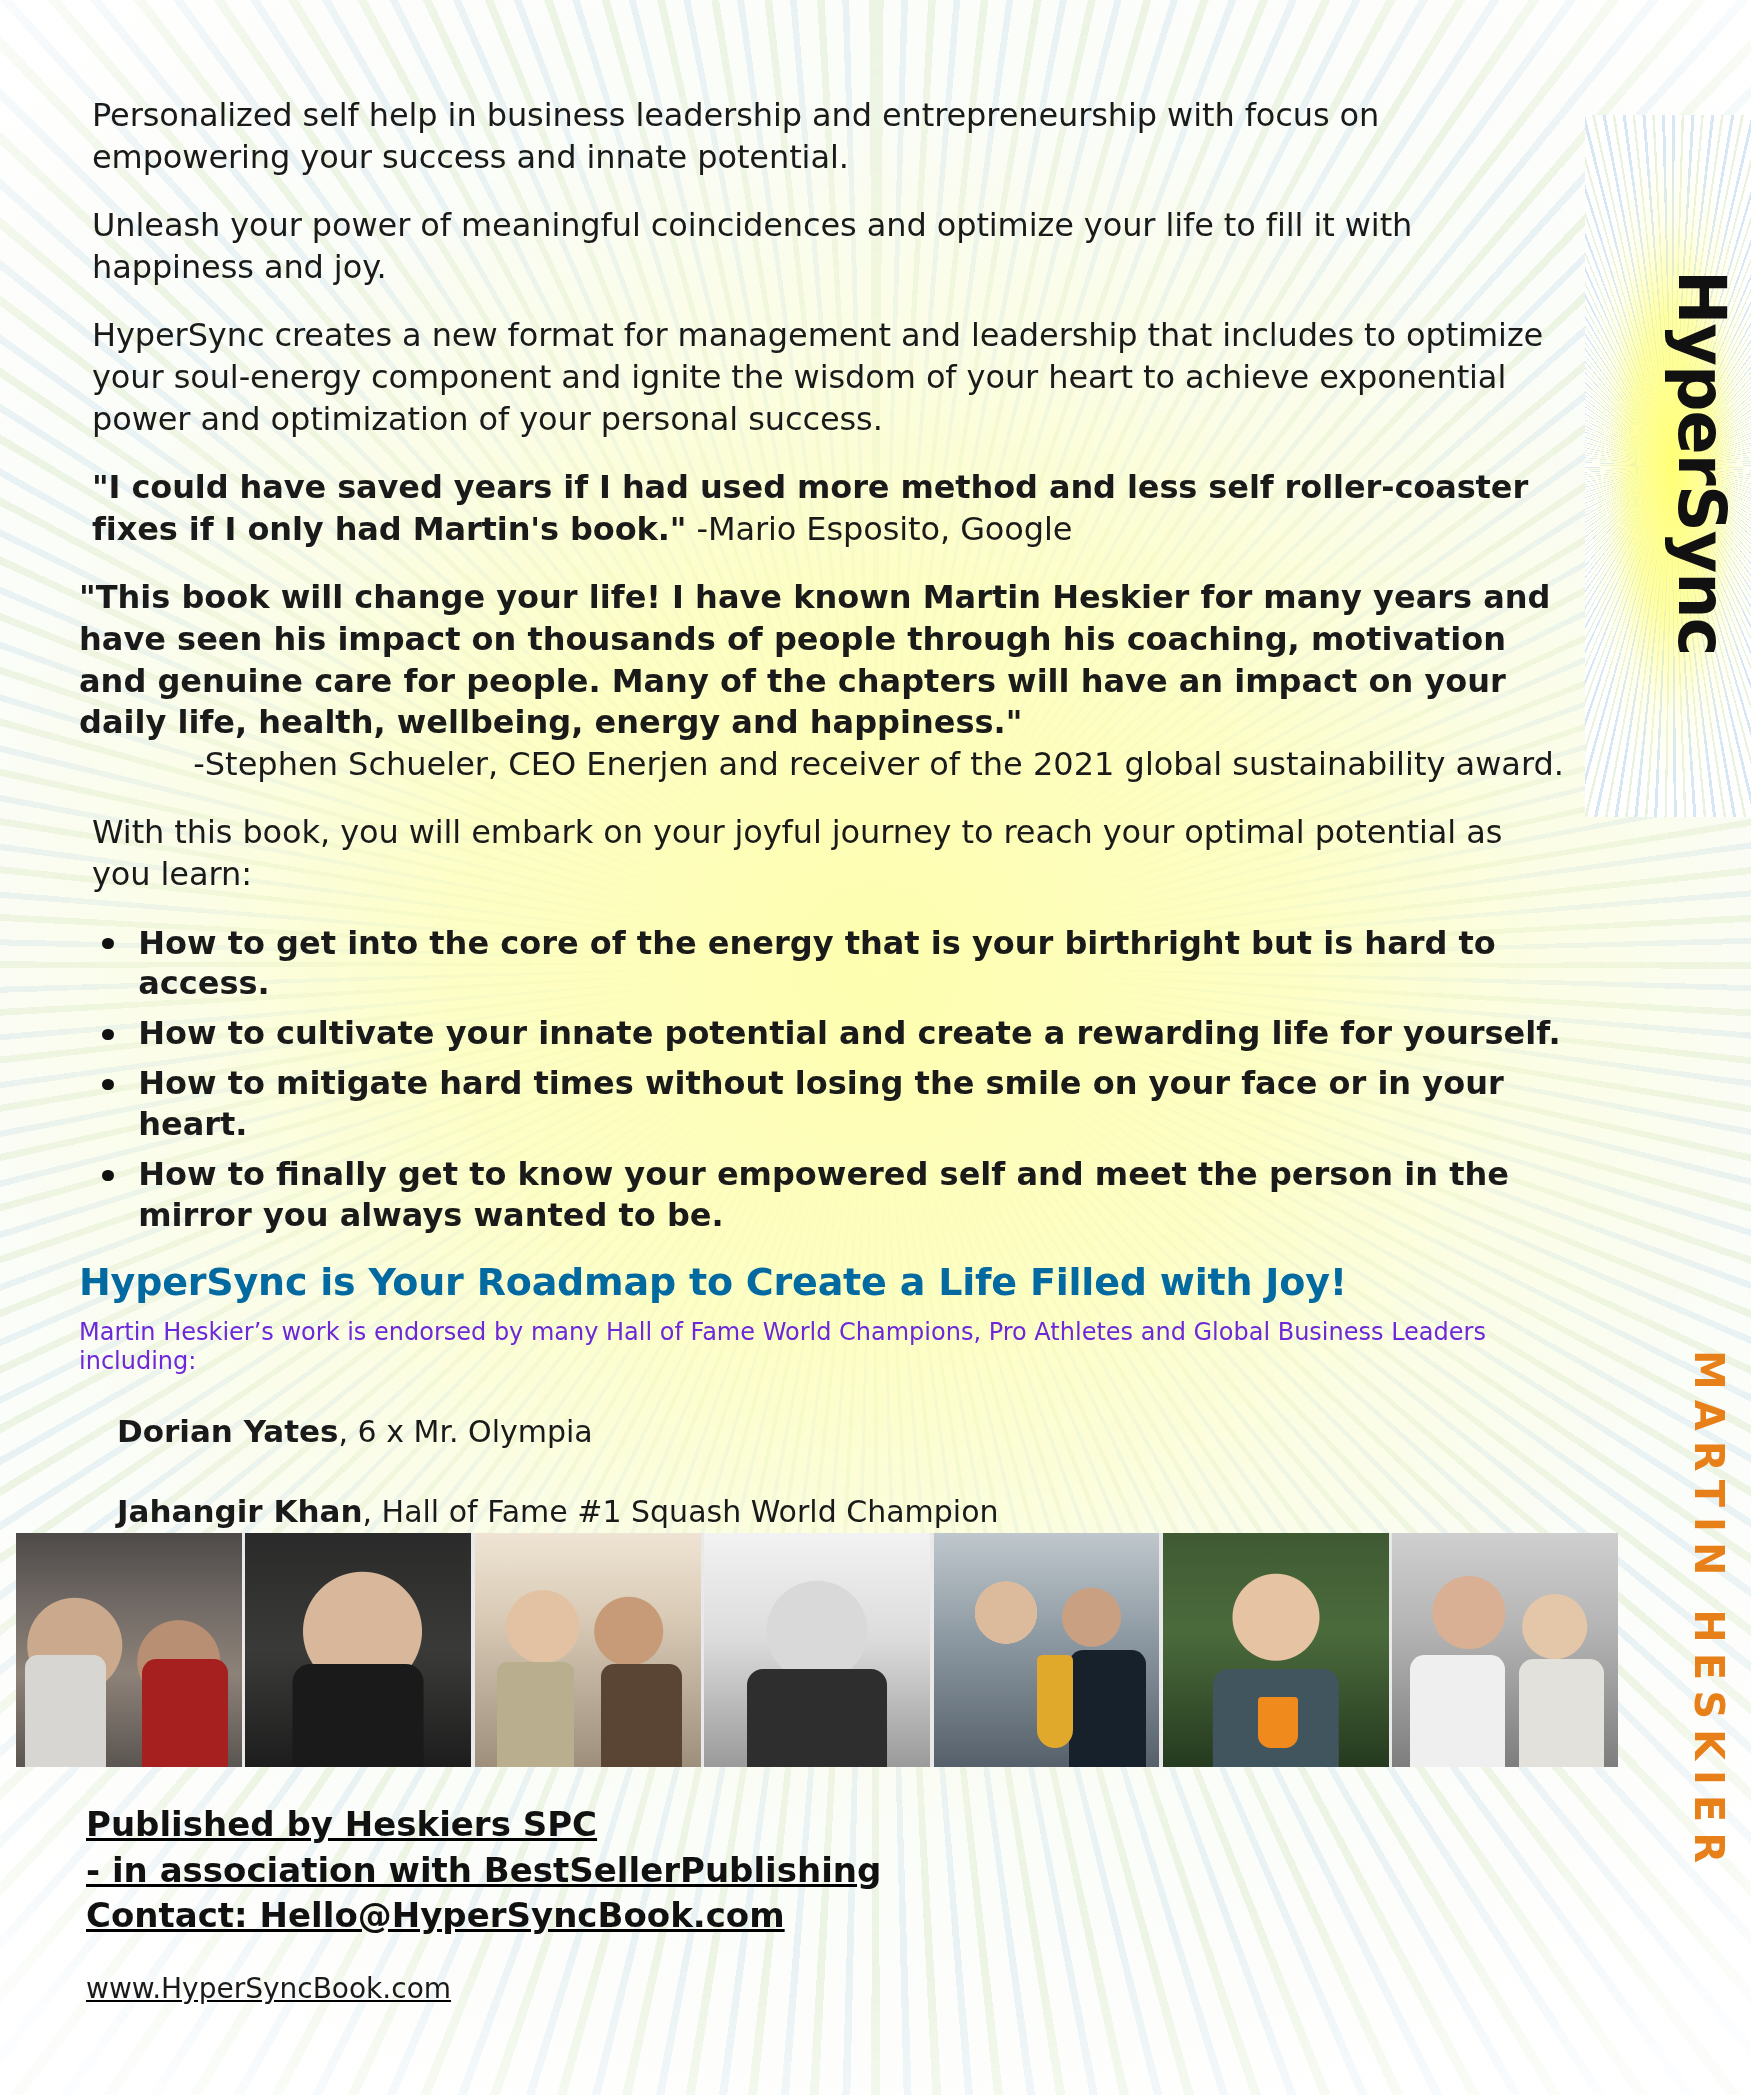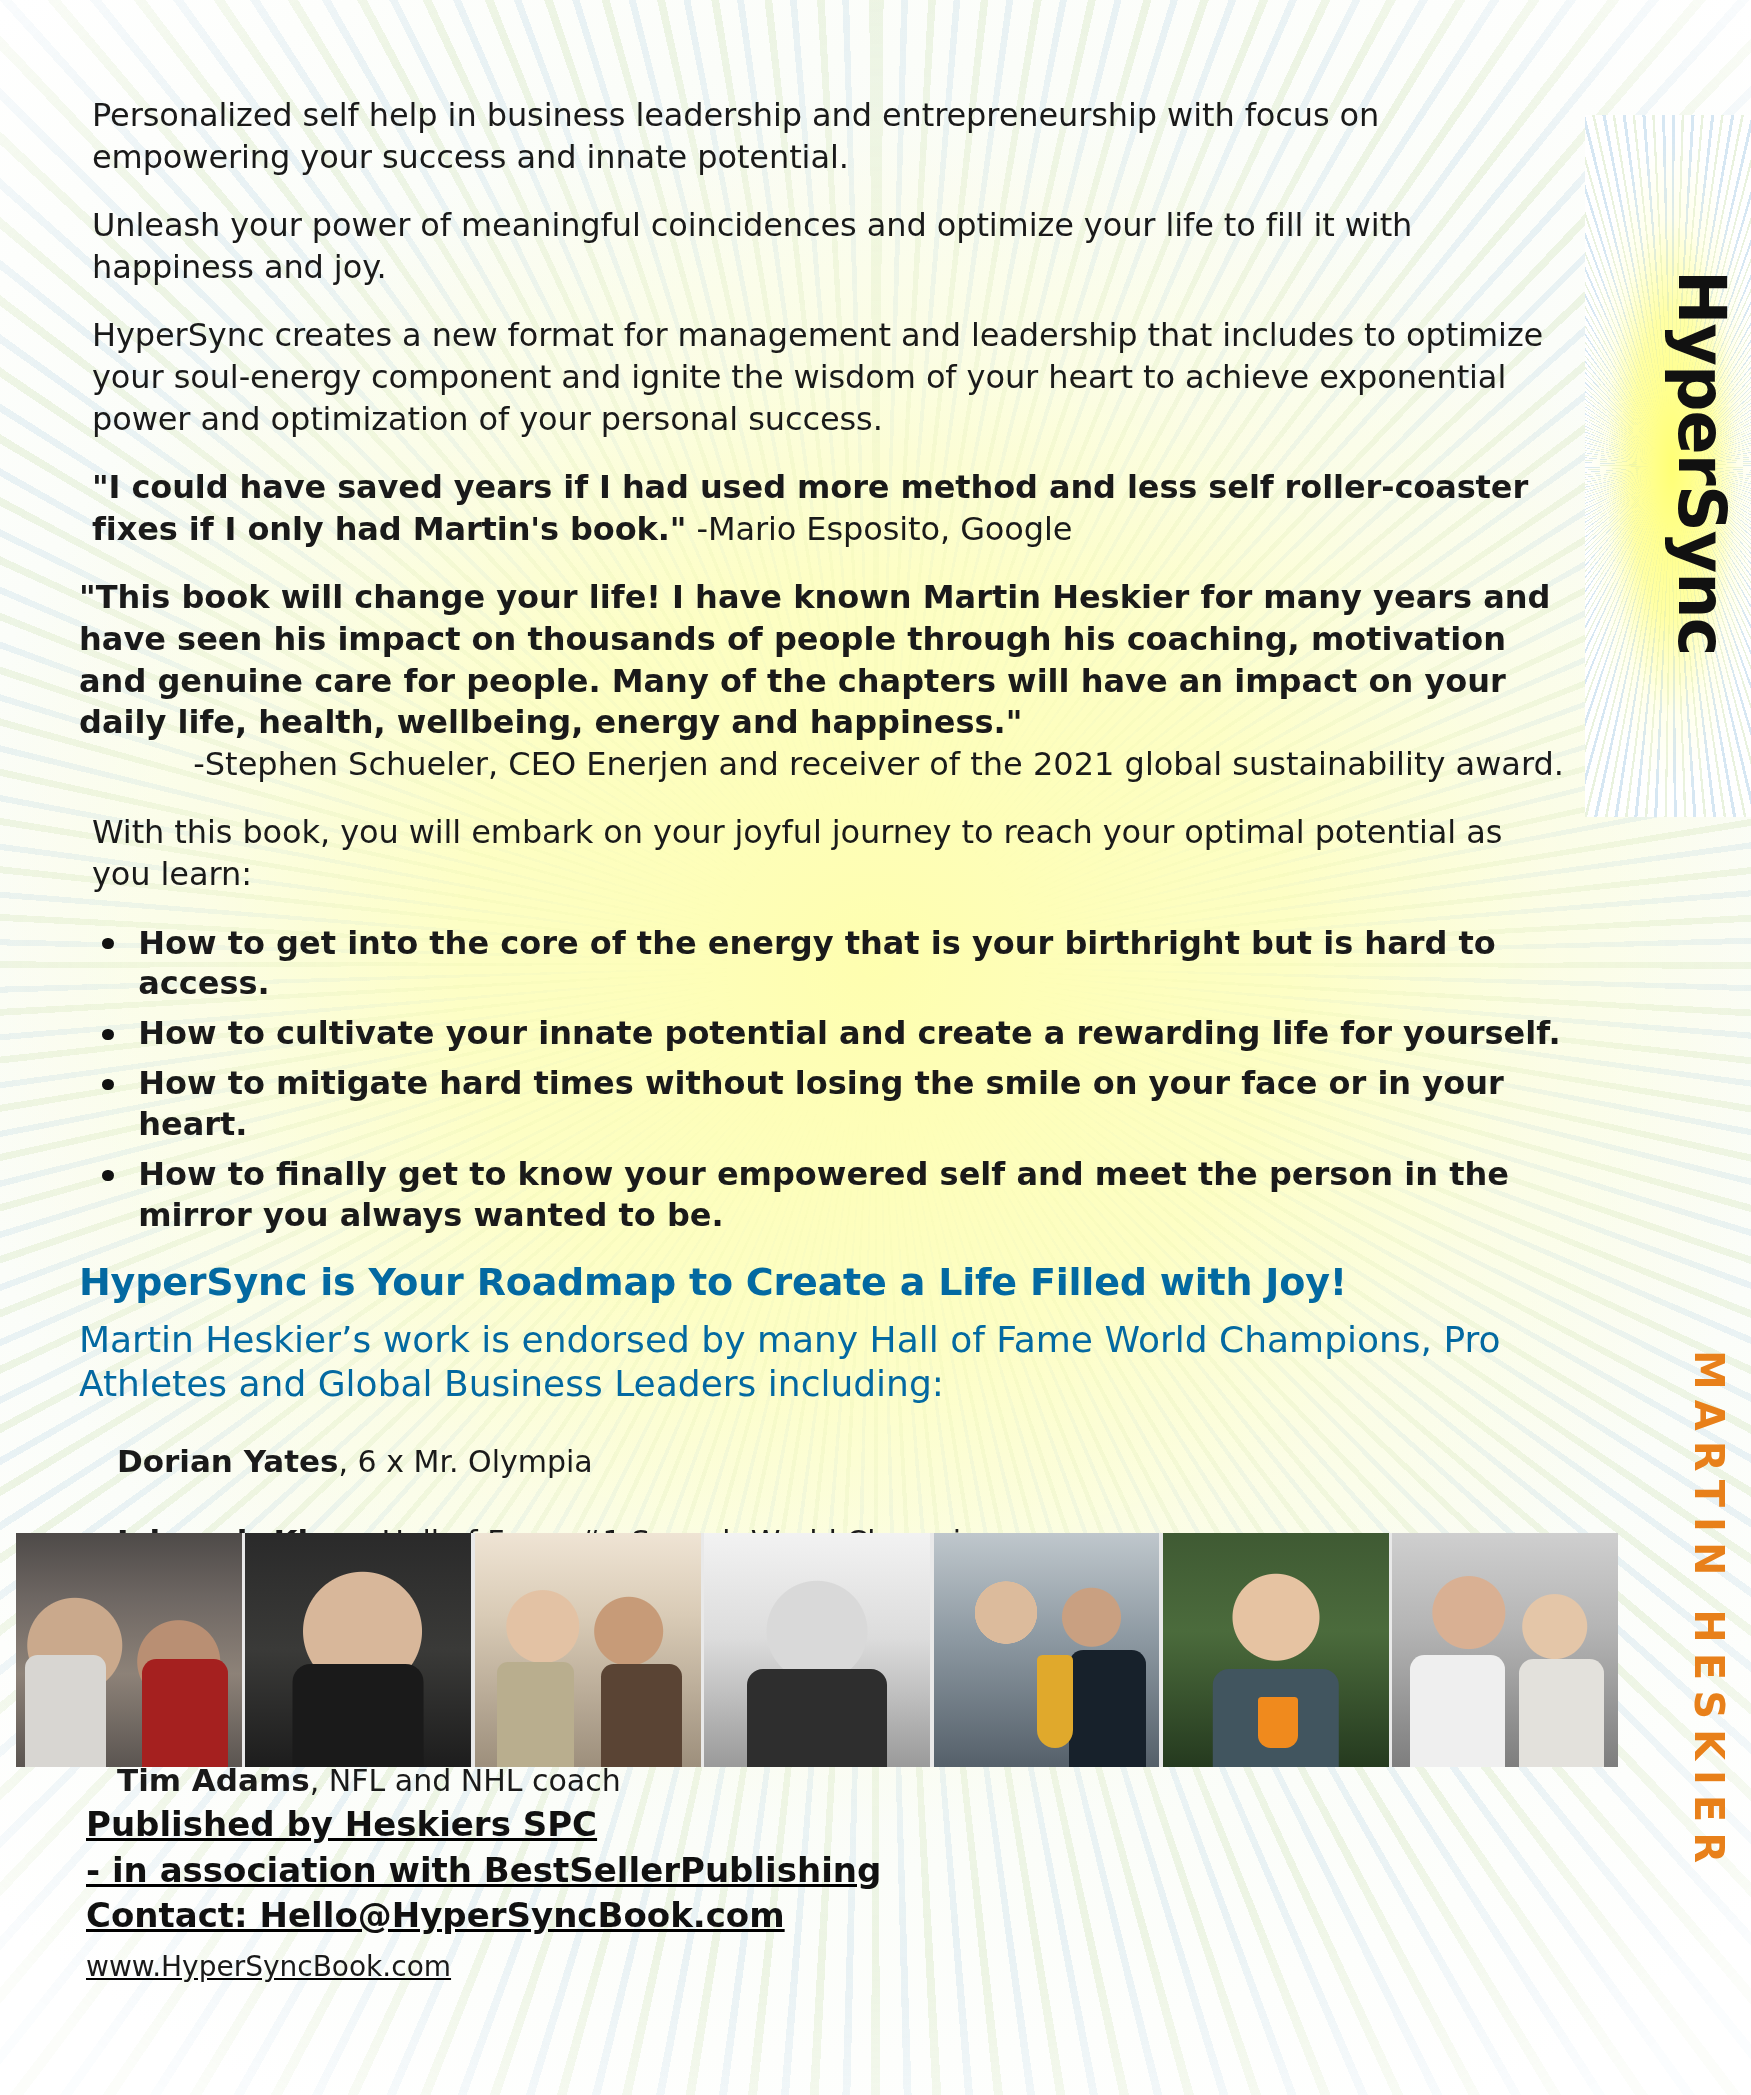--- a/index.html
+++ b/index.html
@@ -98,23 +98,23 @@
     font-size: 38px;
     line-height: 1.2;
     font-weight: bold;
     color: #0369a1;
     margin: 16px 0 12.6px 0;
     letter-spacing: -0.2px;
   }
 
   p.endorse-intro {
     margin: 0 0 14.4px 0;
-    font-size: 36px;
+    font-size: 24px;
     line-height: 1.22;
-    color: #0369a1;
+    color: #6d28d9;
   }
 
   ul.endorsers {
     list-style: none;
     margin: 0 0 16px 0;
     padding: 0 0 0 38px;
   }
   ul.endorsers li {
     font-size: 30px;
     line-height: 1.58;
@@ -204,21 +204,21 @@
     width: 1260px;
     text-decoration: underline;
   }
   .footer .pub-line {
     font-size: 34px;
     font-weight: bold;
     line-height: 1.34;
     color: #111;
   }
   .footer .web {
-    margin-top: 11px;
+    margin-top: 33px;
     font-size: 28px;
     color: #1a1a1a;
   }
 
   
   .spine-burst {
     position: absolute;
     right: 0px;
     top: 115px;
     width: 167px;

